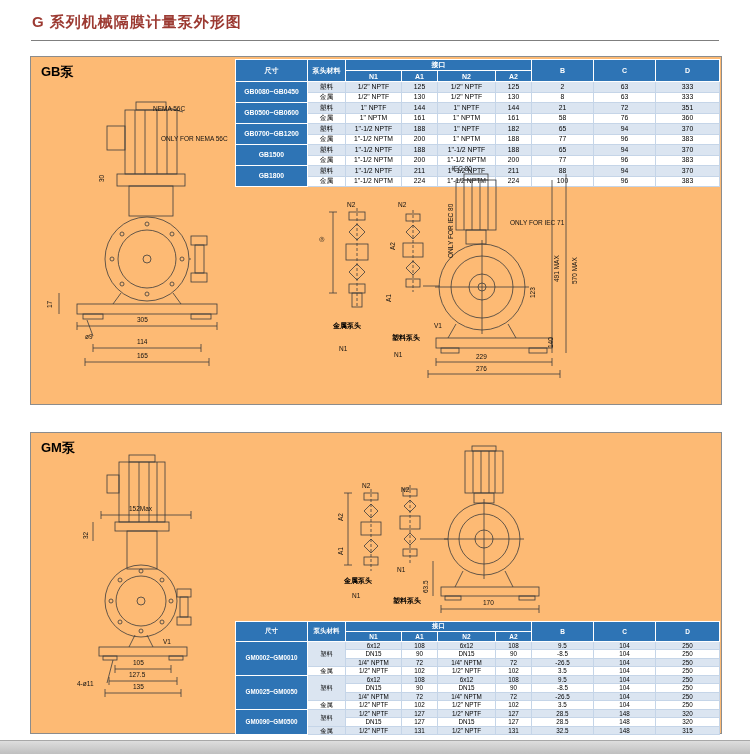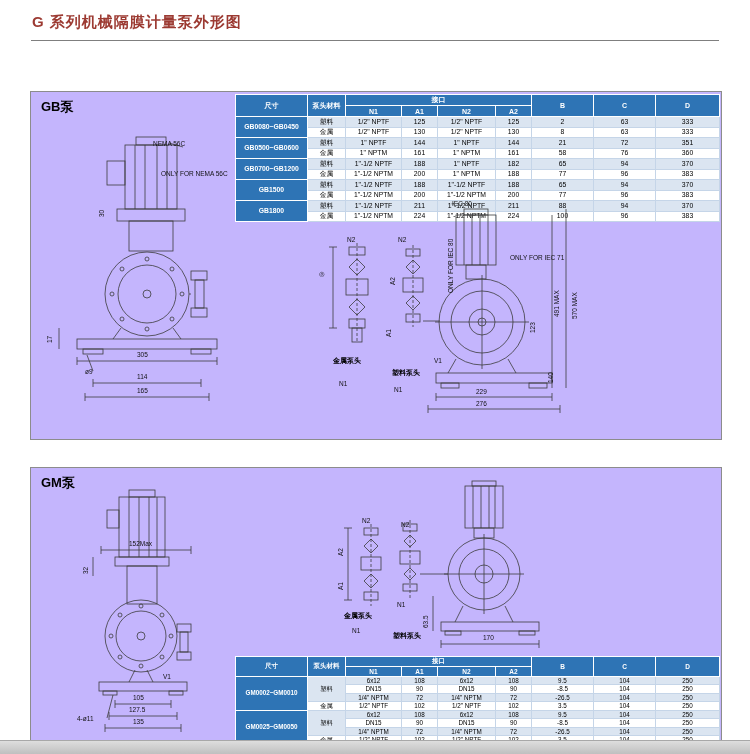--- a/index.html
+++ b/index.html
@@ -2,21 +2,21 @@
 <html><head>
 <meta charset="utf-8">
 <style>
   html,body{margin:0;padding:0;background:#fff;}
   body{font-family:"Liberation Sans", sans-serif; color:#000;}
   .page{position:relative;width:750px;height:754px;background:#fff;overflow:hidden;}
 
   .title{position:absolute;left:32px;top:13px;font-size:15px;font-weight:bold;color:#9c3a32;letter-spacing:1px;}
   .title-rule{position:absolute;left:31px;top:40px;width:688px;height:0;border-top:1px solid #7f7f7f;}
 
-  .panel{position:absolute;border:1px solid #8c8c8c;background:#c4b5fd;margin-top:35px;}
+  .panel{position:absolute;border:1px solid #8c8c8c;background:#fdba74;}
   .gb-panel{left:30px;top:56px;width:690px;height:347px;}
   .gm-panel{left:30px;top:432px;width:690px;height:300px;}
   .panel-label{position:absolute;left:10px;top:6px;font-size:13px;font-weight:bold;color:#000;}
 
   table.spec-table{position:absolute;border-collapse:collapse;table-layout:fixed;background:#fff;}
   .spec-table th{background:#2e74b5;color:#fff;font-weight:bold;border:1px solid #fff;padding:0;text-align:center;}
   .spec-table td{border:1px solid #c5d5e8;padding:0;text-align:center;line-height:1.15;background:#fff;}
   .spec-table tr.shade td{background:#dbe5f1;}
   .spec-table td.size-cell{background:#2e74b5 !important;color:#fff;font-weight:bold;border:1px solid #fff;}
   .gb-table{left:204px;top:2px;width:484px;font-size:6.8px;}

